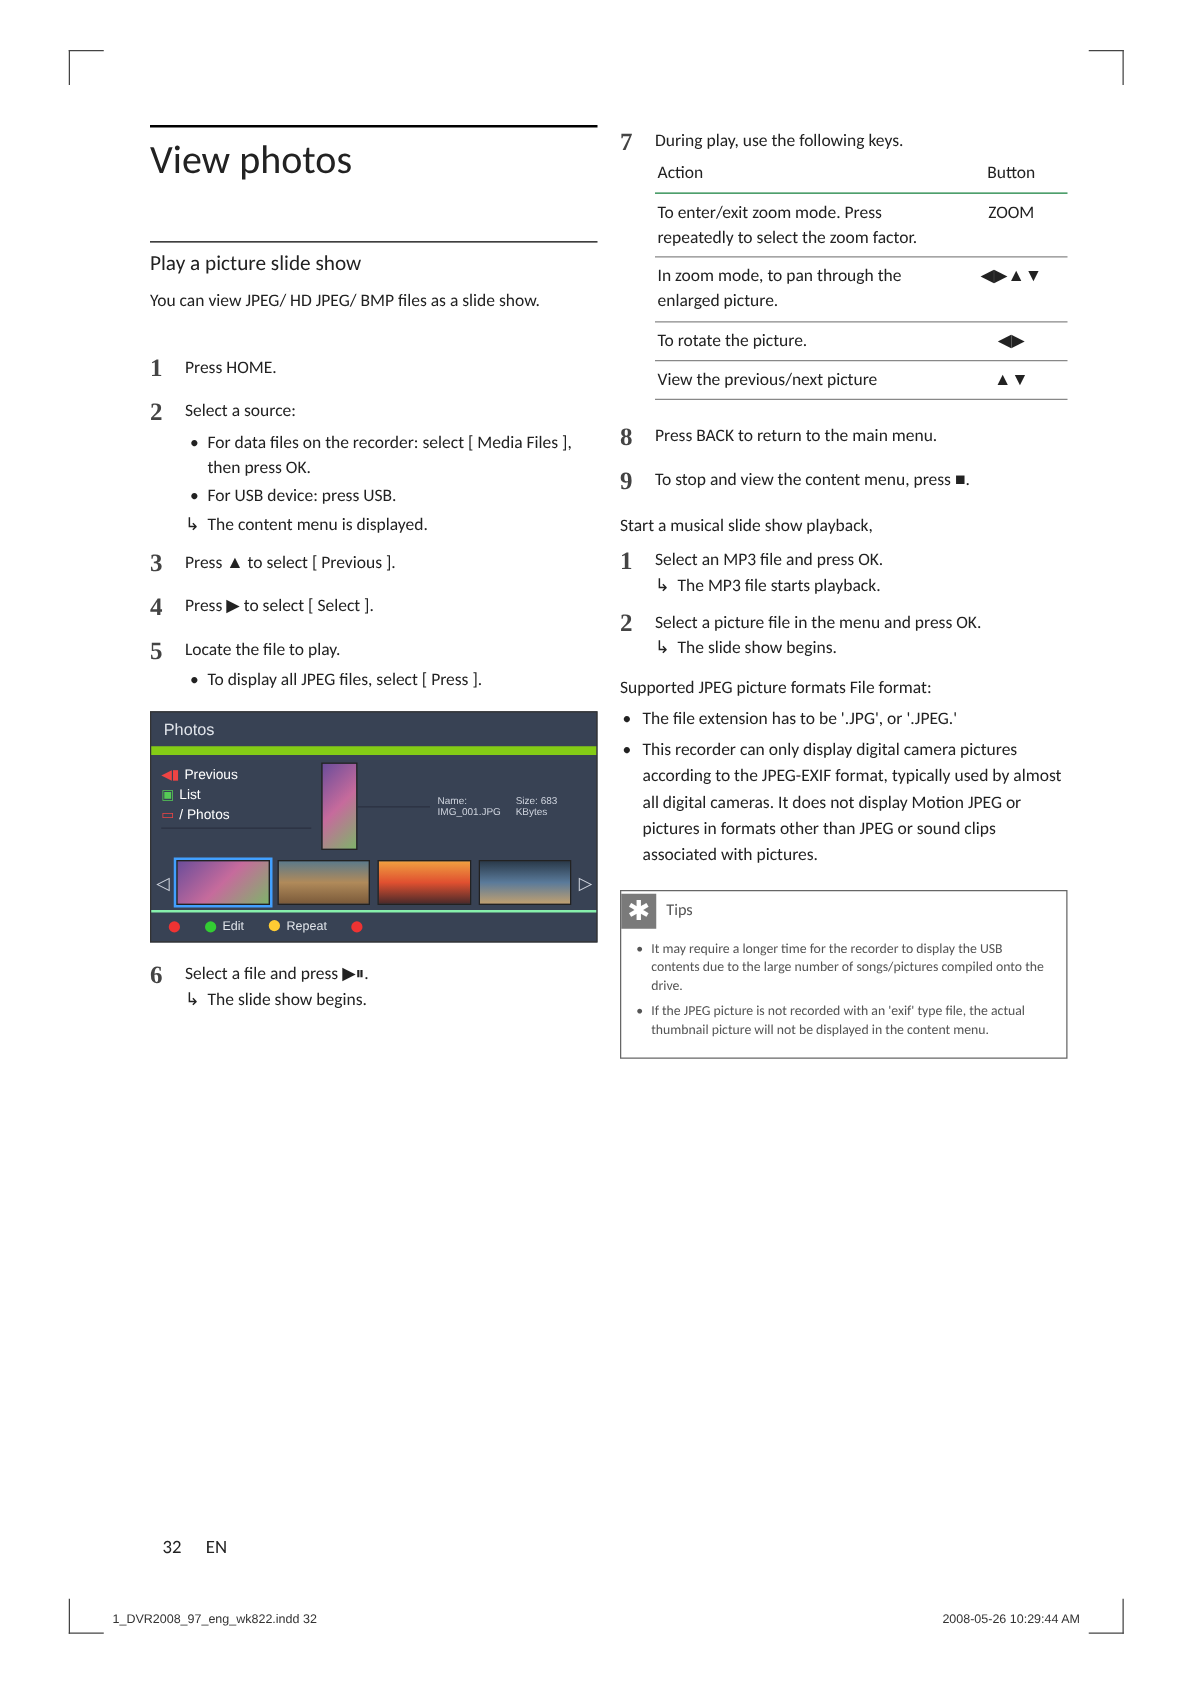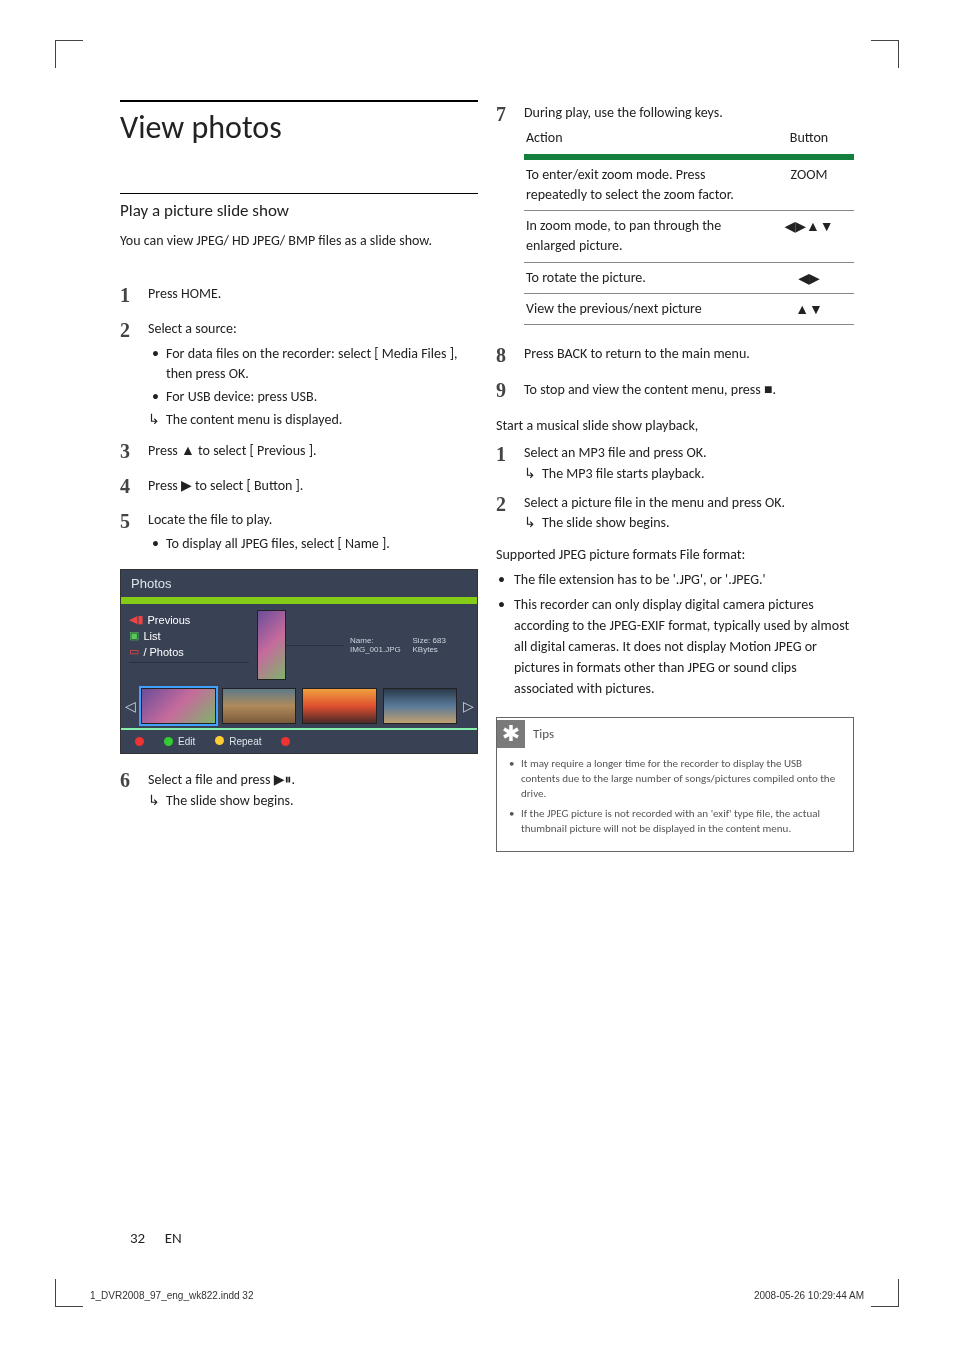--- a/index.html
+++ b/index.html
@@ -80,21 +80,21 @@
   .t4 { background: linear-gradient(#2a3a4a,#5a7a9a,#c0a070); }
   .screenshot .btnrow { display: flex; align-items: center; gap: 20px; padding: 6px 14px; border-top: 2px solid #86efac; }
   .dot { width: 9px; height: 9px; border-radius: 50%; display: inline-block; }
   .red { background: #e33; }
   .green { background: #3c3; }
   .yellow { background: #fc3; }
   .screenshot .btnrow span { font-size: 10px; color: #e0e4ea; }
 
   table.actions { width: 100%; border-collapse: collapse; font-size: 14px; margin-bottom: 10px; }
   table.actions th, table.actions td { text-align: left; padding: 5px 2px; border-bottom: 1px solid #888; vertical-align: top; }
-  table.actions th { font-weight: 400; border-bottom: 6px solid #15803d; }
+  table.actions th { font-weight: 400; border-bottom: 1px solid #15803d; }
   table.actions .btncol { width: 90px; text-align: center; }
 
   .subhead { font-weight: 500; font-size: 14px; margin: 12px 0 6px; }
   ul.plain { list-style: none; font-size: 14px; line-height: 1.5; }
   ul.plain > li { position: relative; padding-left: 18px; margin-bottom: 4px; }
   ul.plain > li::before { content: "•"; position: absolute; left: 2px; }
 
   .tips { border: 1px solid #666; margin-top: 18px; }
   .tips .hdr { display: flex; align-items: center; gap: 8px; padding: 2px 0 4px 0; }
   .tips .hdr .iconbox { background: #7a7a7a; color: #fff; width: 28px; height: 28px; font-size: 22px; display: flex; align-items: center; justify-content: center; }
@@ -139,28 +139,28 @@
           </ul>
           <div class="arrowline">The content menu is displayed.</div>
         </span>
       </li>
       <li>
         <span class="num">3</span>
         <span class="body"><span>Press </span><span class="glyph">▲</span><span> to select </span><span class="bold">[ Previous ]</span><span>.</span></span>
       </li>
       <li>
         <span class="num">4</span>
-        <span class="body"><span>Press </span><span class="glyph">▶</span><span> to select </span><span class="bold">[ Button ]</span><span>.</span></span>
+        <span class="body"><span>Press </span><span class="glyph">▶</span><span> to select </span><span class="bold">[ Select ]</span><span>.</span></span>
       </li>
       <li>
         <span class="num">5</span>
         <span class="body">
           <span>Locate the file to play.</span>
           <ul class="bullets">
-            <li><span>To display all JPEG files, select </span><span class="bold">[ Name ]</span><span>.</span></li>
+            <li><span>To display all JPEG files, select </span><span class="bold">[ Press ]</span><span>.</span></li>
           </ul>
         </span>
       </li>
     </ol>
 
     <div class="screenshot">
       <div class="title">Photos</div>
       <div class="mainrow">
         <div class="leftcol">
           <div class="item">

